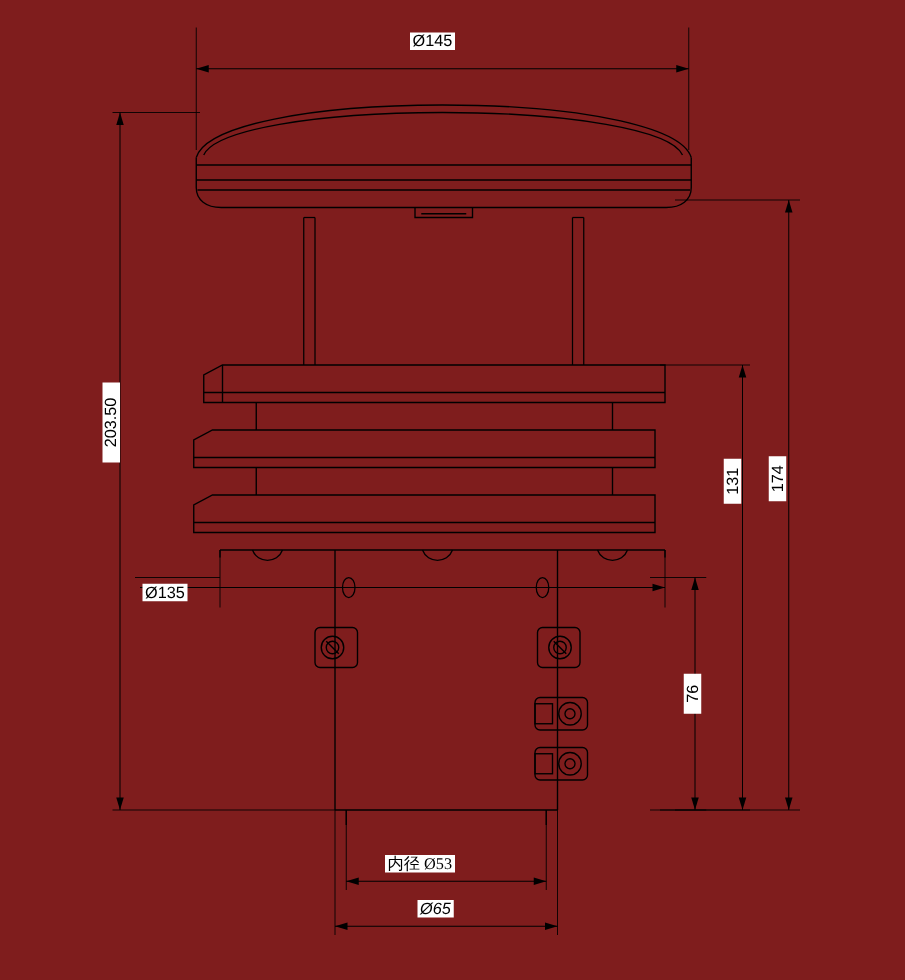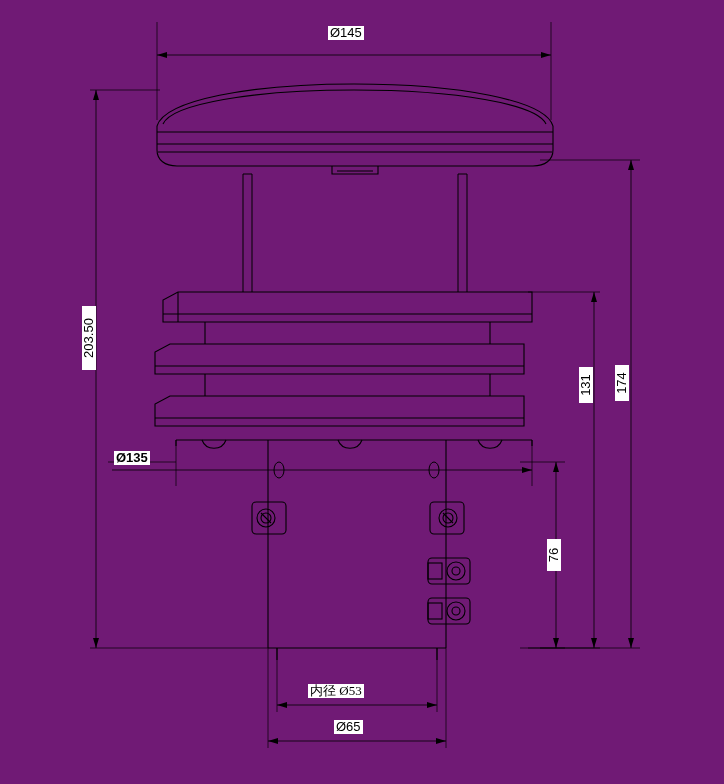--- a/index.html
+++ b/index.html
@@ -7,21 +7,21 @@
     padding: 0;
     background: #ffffff;
   }
   body {
     font-family: "Liberation Sans", sans-serif;
   }
   #stage {
     position: relative;
     width: 724px;
     height: 784px;
-    background: #701a75;
+    background: #7f1d1d;
     overflow: hidden;
   }
   #drawing {
     position: absolute;
     left: 0;
     top: 0;
     width: 724px;
     height: 784px;
   }
   .dim-label {
@@ -200,19 +200,19 @@
   <div class="dim-label" style="left:328px; top:26px;">Ø145</div>
 
   <div class="dim-label vertical" style="left:57px; top:331px; width:60px; text-align:center;">203.50</div>
 
   <div class="dim-label vertical" style="left:604px; top:376px; width:32px; text-align:center;">174</div>
 
   <div class="dim-label vertical" style="left:568px; top:378px; width:32px; text-align:center;">131</div>
 
   <div class="dim-label vertical" style="left:538px; top:548px; width:28px; text-align:center;">76</div>
 
-  <div class="dim-label" style="left:114px; top:451px;font-weight:bold;">Ø135</div>
+  <div class="dim-label" style="left:114px; top:467px;">Ø135</div>
 
   <div class="dim-label" style="left:308px; top:684px;font-family:Liberation Serif, serif;">内径 Ø53</div>
 
-  <div class="dim-label" style="left:334px; top:720px;">Ø65</div>
+  <div class="dim-label" style="left:334px; top:720px;font-style:italic;">Ø65</div>
 
 </div>
 
 </body></html>

